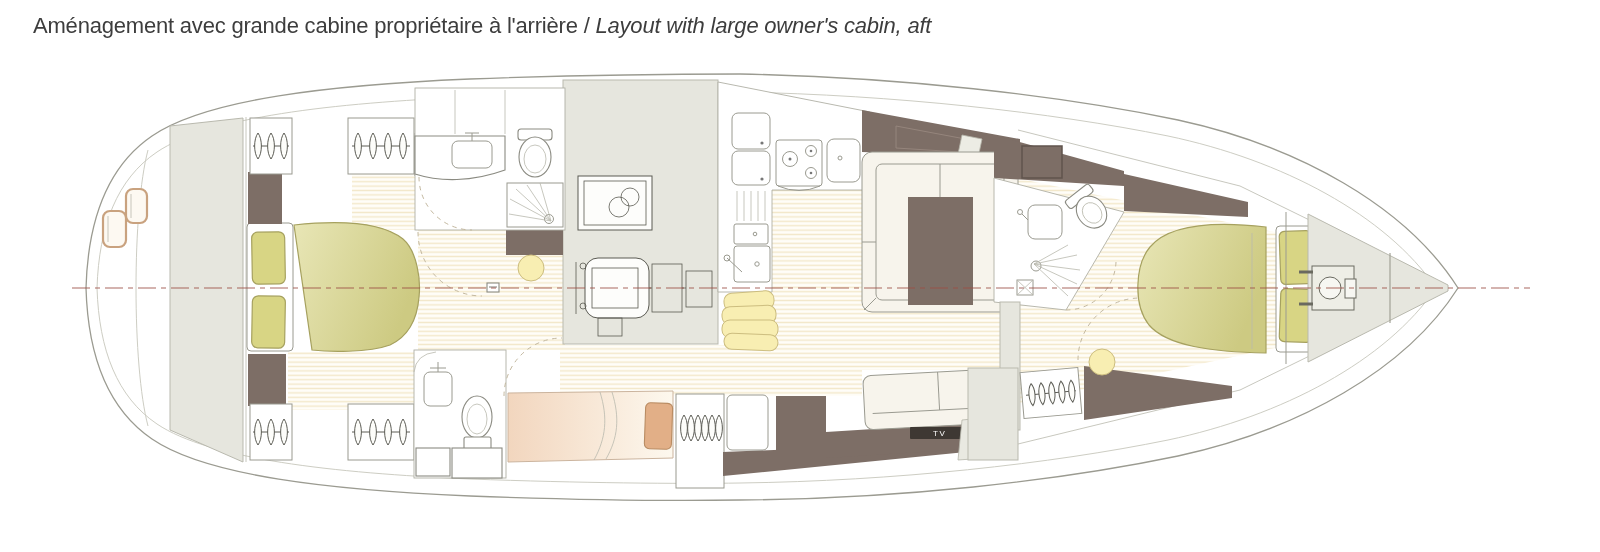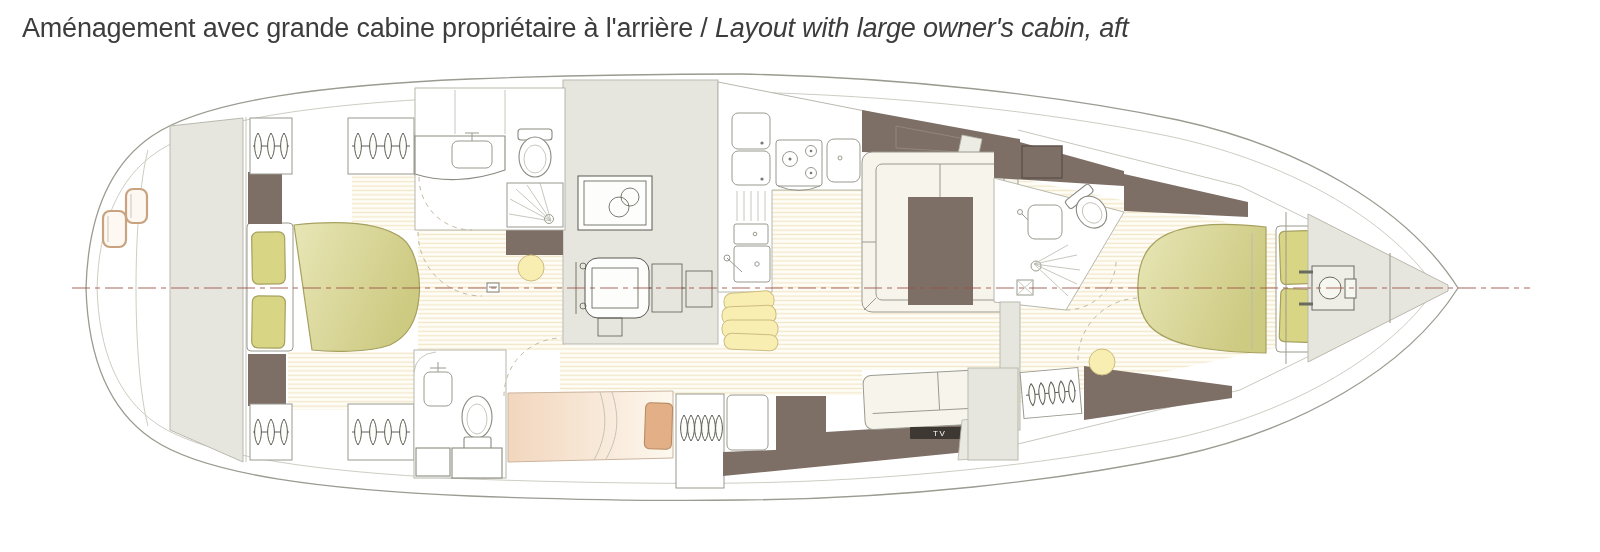--- a/index.html
+++ b/index.html
@@ -1,18 +1,18 @@
 <!DOCTYPE html>
 <html style="--title_text: #3d3d3d; --hull_outline: #9b9b91; --inner_line: #cdcdc3; --panel_gray: #e6e6de; --panel_border: #b9b9ae; --taupe_brown: #7d6e66; --taupe_dark: #60544d; --ivory: #f7f4ec; --furniture_stroke: #9a9a90; --olive_bed_light: #e8e6b6; --olive_bed_dark: #cdca82; --olive_stroke: #a6a15f; --pillow_olive: #d8d584; --floor_stripe: #f3e8ca; --centerline_red: #9c4f44; --peach_bed: #f2d6be; --salmon_pillow: #e2af87; --butter_yellow: #f8eeb2; --butter_stroke: #ccbd7f; --tan_step: #c9a27f; --tv_bar: #3e3833;"><head>
 <meta charset="utf-8">
 <style>
   html,body{margin:0;padding:0;background:#fff;}
   .canvas{position:relative;width:1600px;height:552px;background:#fff;overflow:hidden;
           font-family:"Liberation Sans", sans-serif;}
-  .title{position:absolute;left:22px;top:13px;font-size:27px;letter-spacing:-0.2px;
+  .title{position:absolute;left:33px;top:13px;font-size:22px;letter-spacing:-0.2px;
          color:var(--title_text,#3d3d3d);white-space:nowrap;}
   .title .en{font-style:italic;}
   .title .sep{white-space:pre;}
   svg{position:absolute;left:0;top:0;}
   .o   {fill:#ffffff;stroke:var(--hull_outline,#9b9b91);stroke-width:1.3;}
   .i   {fill:none;stroke:var(--inner_line,#cdcdc3);stroke-width:1;}
   .panel{fill:var(--panel_gray,#e6e6de);stroke:var(--panel_border,#b9b9ae);stroke-width:1;}
   .taupe{fill:var(--taupe_brown,#7d6e66);stroke:none;}
   .white{fill:#ffffff;stroke:var(--furniture_stroke,#9a9a90);stroke-width:1;}
   .room {fill:#ffffff;stroke:#b0b0a5;stroke-width:0.9;}

